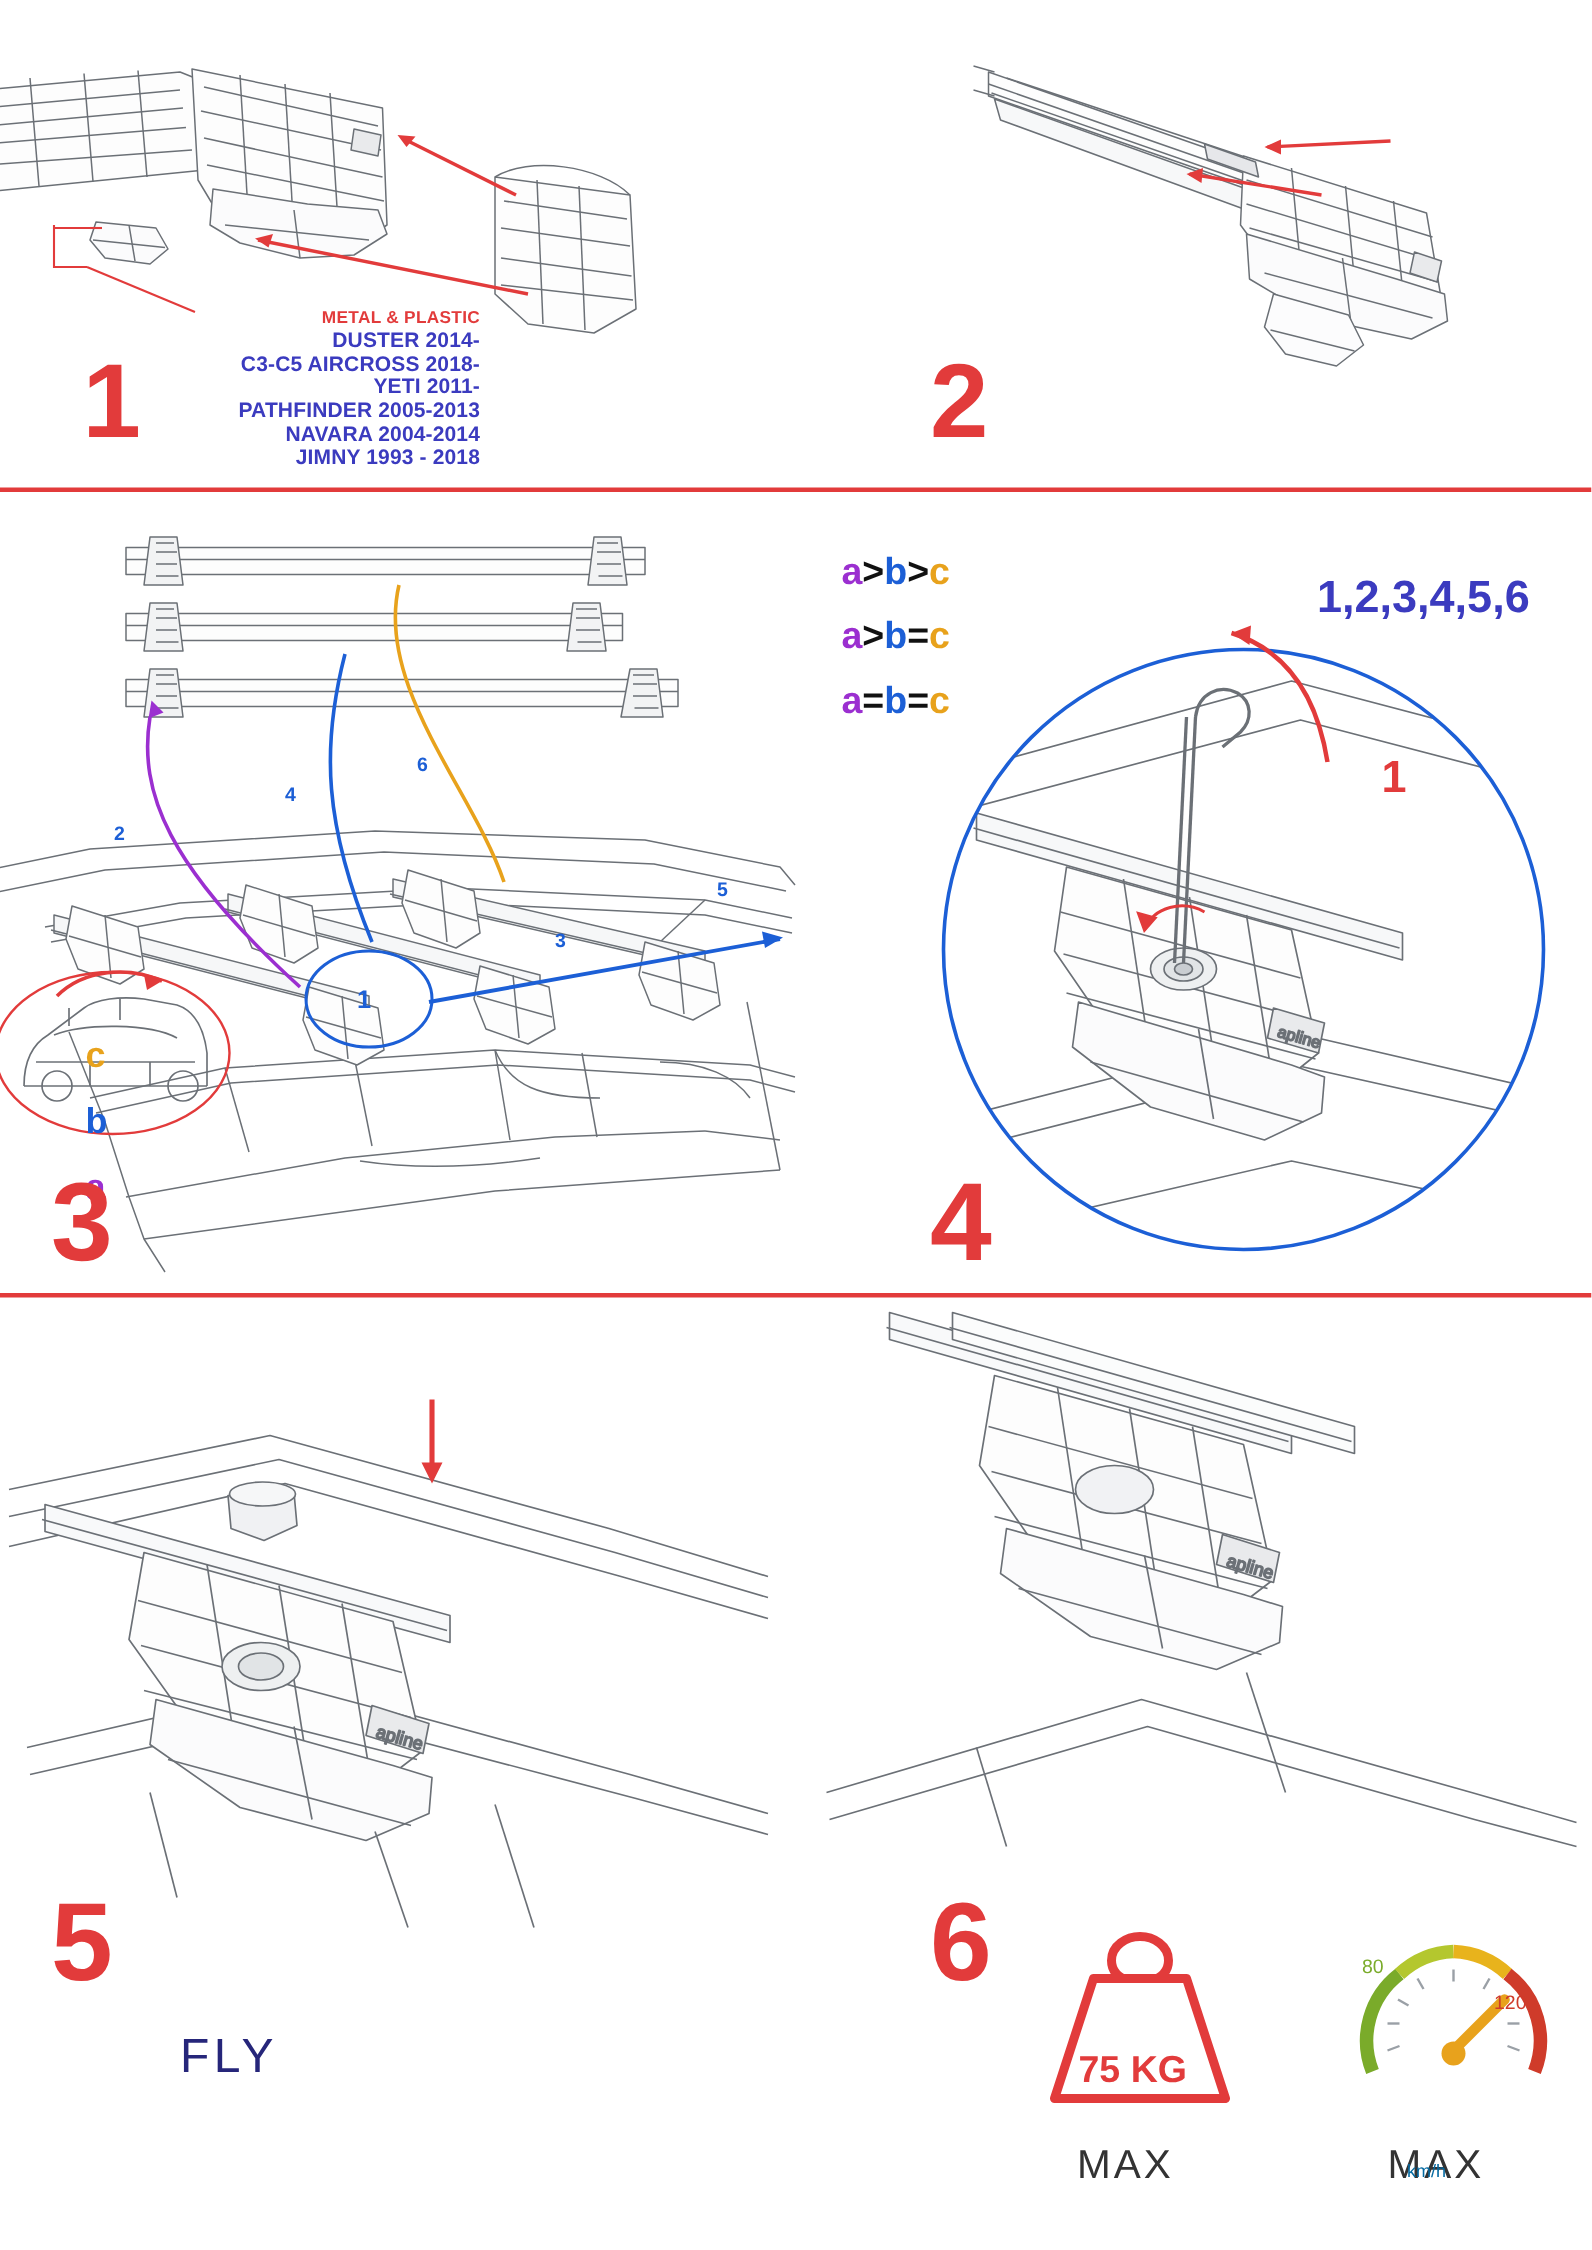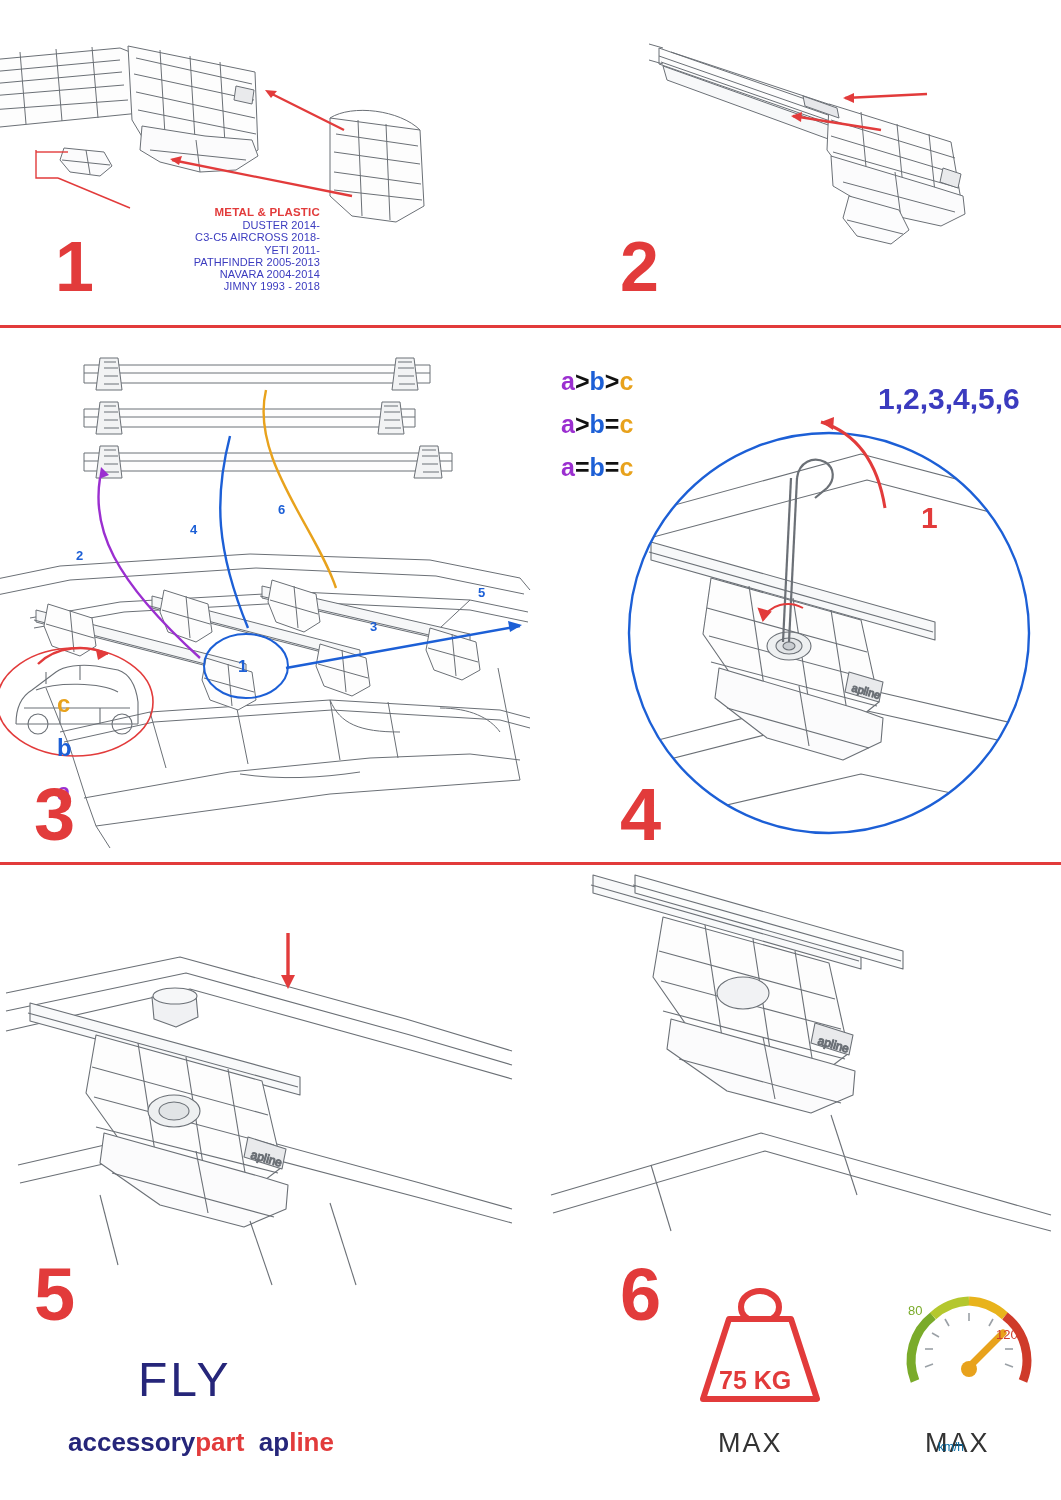--- a/index.html
+++ b/index.html
@@ -60,22 +60,22 @@
     line-height: 1.12;
   }
   .compat .head {
     color: #e23b3b;
     font-size: 11.5px;
     font-weight: 700;
     letter-spacing: 0.2px;
   }
   .compat .ln {
     color: #3b3bbf;
-    font-size: 11px;
-    font-weight: 400;
+    font-size: 14px;
+    font-weight: 700;
     letter-spacing: 0.1px;
     white-space: nowrap;
   }
 
   
   .ineq {
     position: absolute;
     left: 561px; top: 360px;
     font-size: 25px;
     font-weight: 700;
@@ -106,26 +106,25 @@
     color: #1c5fd6;
     letter-spacing: 0px;
     white-space: nowrap;
   }
   .seq .k { color: #3b3bbf; }
 
   
   .brand-fly {
     position: absolute;
     left: 120px; top: 1352px;
-    font-size: 48px;
+    font-size: 32px;
     font-weight: 400;
     color: #26267a;
     letter-spacing: 3px;
     font-family: "Liberation Sans", sans-serif;
-    margin-left: 18px;
   }
   .brand-line {
     position: absolute;
     left: 68px; top: 1427px;
     font-size: 26px;
     font-weight: 700;
     white-space: nowrap;
     letter-spacing: 0px;
   }
   .brand-line .accessory { color: #26267a; }
@@ -527,23 +526,20 @@
       </g>
       <g>
         <path d="M288 68 L288 120" fill="none" stroke="#e23b3b" stroke-width="3.4"></path>
         <path d="M288 124 l-7 -14 l14 0 z" fill="#e23b3b"></path>
       </g>
     </svg>
 
   </div>
   <div class="step-num sn5">5</div>
   <div class="brand-fly">FLY</div>
-  <div class="brand-line">
-    <span class="accessory">accessory</span><span class="part">part</span>&nbsp;&nbsp;<span class="ap">ap</span><span class="lin">line</span>
-  </div>
 
   <div class="panel p6">
     <svg width="530" height="440" viewBox="0 0 530 440">
       <g fill="none" stroke="#6b7076" stroke-width="1.1" stroke-linejoin="round">
 
         <path d="M20 330 L230 268 L450 330 L520 350"></path>
         <path d="M22 348 L234 286 L452 348 L520 366"></path>
 
         <path d="M62 10 L330 86 L330 104 L62 28 Z" fill="#f8f9fa"></path>
         <path d="M60 20 L328 96"></path>

